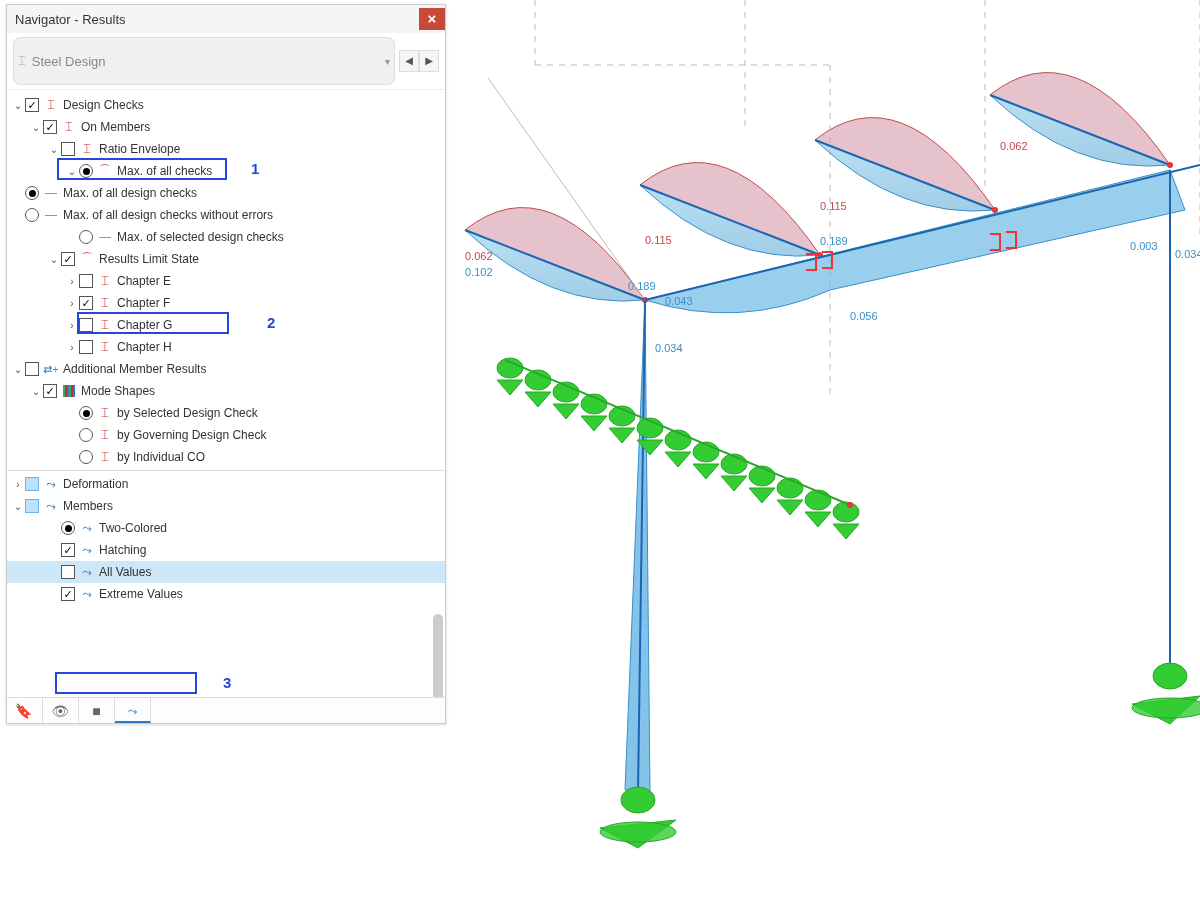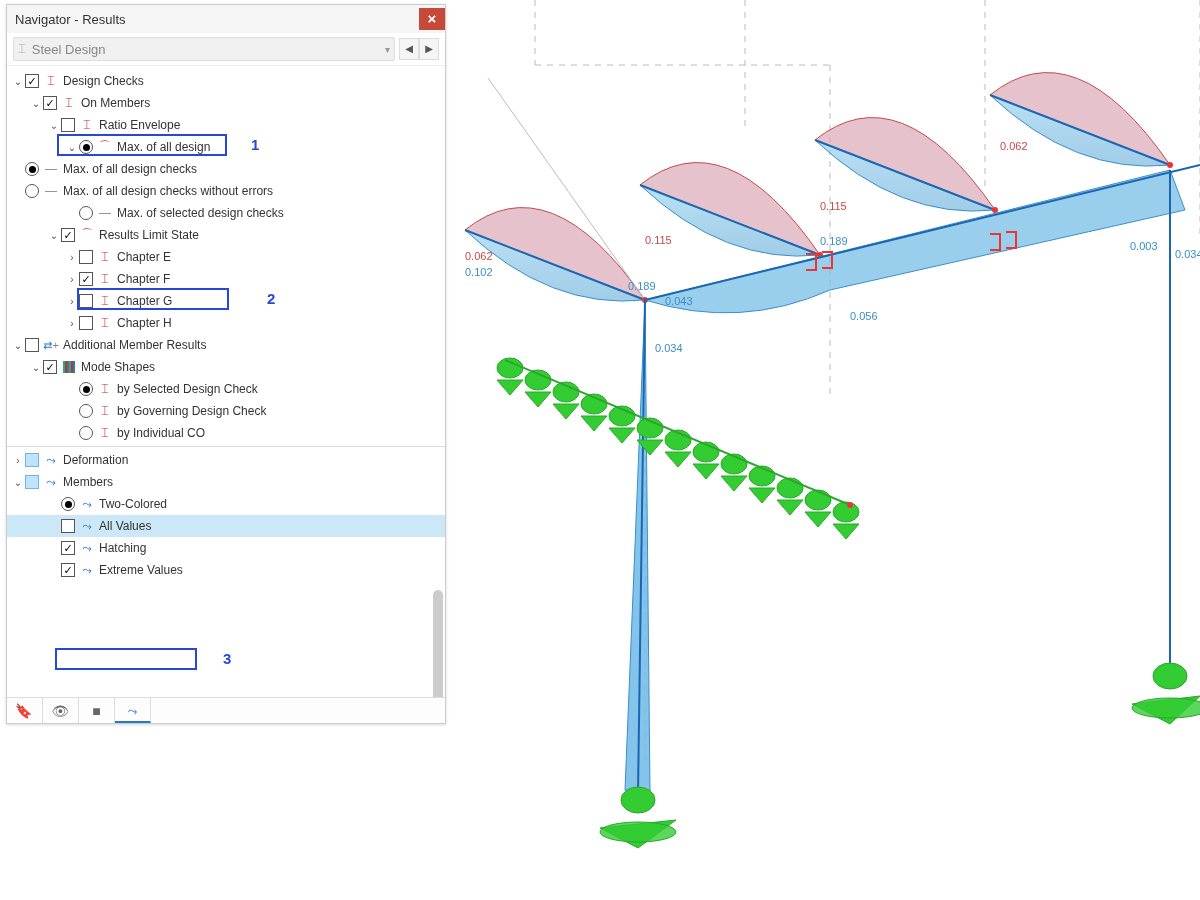--- a/index.html
+++ b/index.html
@@ -51,22 +51,22 @@
     padding: 4px 6px;
     border-bottom: 1px solid #eee;
     gap: 4px;
   }
   .combo {
     flex: 1;
     display: flex;
     align-items: center;
     background: #f0f0f0;
     border: 1px solid #ddd;
-    border-radius: 2px;
-    padding: 3px 4px;
+    border-radius: 7px;
+    padding: 15px 4px;
     color: #888;
     font-size: 13px;
   }
   .combo .i-beam { margin-right: 6px; }
   .combo .chev { margin-left: auto; color:#999; font-size:10px;}
   .nav-btns { display: flex; gap:0; }
   .nav-btn {
     width: 20px; height: 22px;
     background:#f5f5f5;
     border:1px solid #ddd;
@@ -237,21 +237,21 @@
       <span class="caret">⌄</span>
       <span class="cbx"></span>
       <span class="ico i-beam-red"></span>
       <span class="label">Ratio Envelope</span>
     </div>
 
     <div class="row indent-3">
       <span class="caret">⌄</span>
       <span class="rdo checked"></span>
       <span class="ico i-arch"></span>
-      <span class="label">Max. of all design</span>
+      <span class="label">Max. of all checks</span>
     </div>
     <div class="row indent-5">
       <span class="caret empty"></span>
       <span class="rdo checked"></span>
       <span class="ico i-dash"></span>
       <span class="label">Max. of all design checks</span>
     </div>
     <div class="row indent-5">
       <span class="caret empty"></span>
       <span class="rdo"></span>
@@ -347,32 +347,32 @@
       <span class="cbx blue"></span>
       <span class="ico i-sym2"></span>
       <span class="label">Members</span>
     </div>
     <div class="row indent-2">
       <span class="caret empty"></span>
       <span class="rdo checked"></span>
       <span class="ico i-sym2"></span>
       <span class="label">Two-Colored</span>
     </div>
+    <div class="row indent-2">
+      <span class="caret empty"></span>
+      <span class="cbx checked"></span>
+      <span class="ico i-sym2"></span>
+      <span class="label">Hatching</span>
+    </div>
+
     <div class="row indent-2 selected">
       <span class="caret empty"></span>
       <span class="cbx"></span>
       <span class="ico i-sym2"></span>
       <span class="label">All Values</span>
-    </div>
-
-    <div class="row indent-2">
-      <span class="caret empty"></span>
-      <span class="cbx checked"></span>
-      <span class="ico i-sym2"></span>
-      <span class="label">Hatching</span>
     </div>
     <div class="row indent-2">
       <span class="caret empty"></span>
       <span class="cbx checked"></span>
       <span class="ico i-sym2"></span>
       <span class="label">Extreme Values</span>
     </div>
 
     <div class="scrollbar"></div>
 

